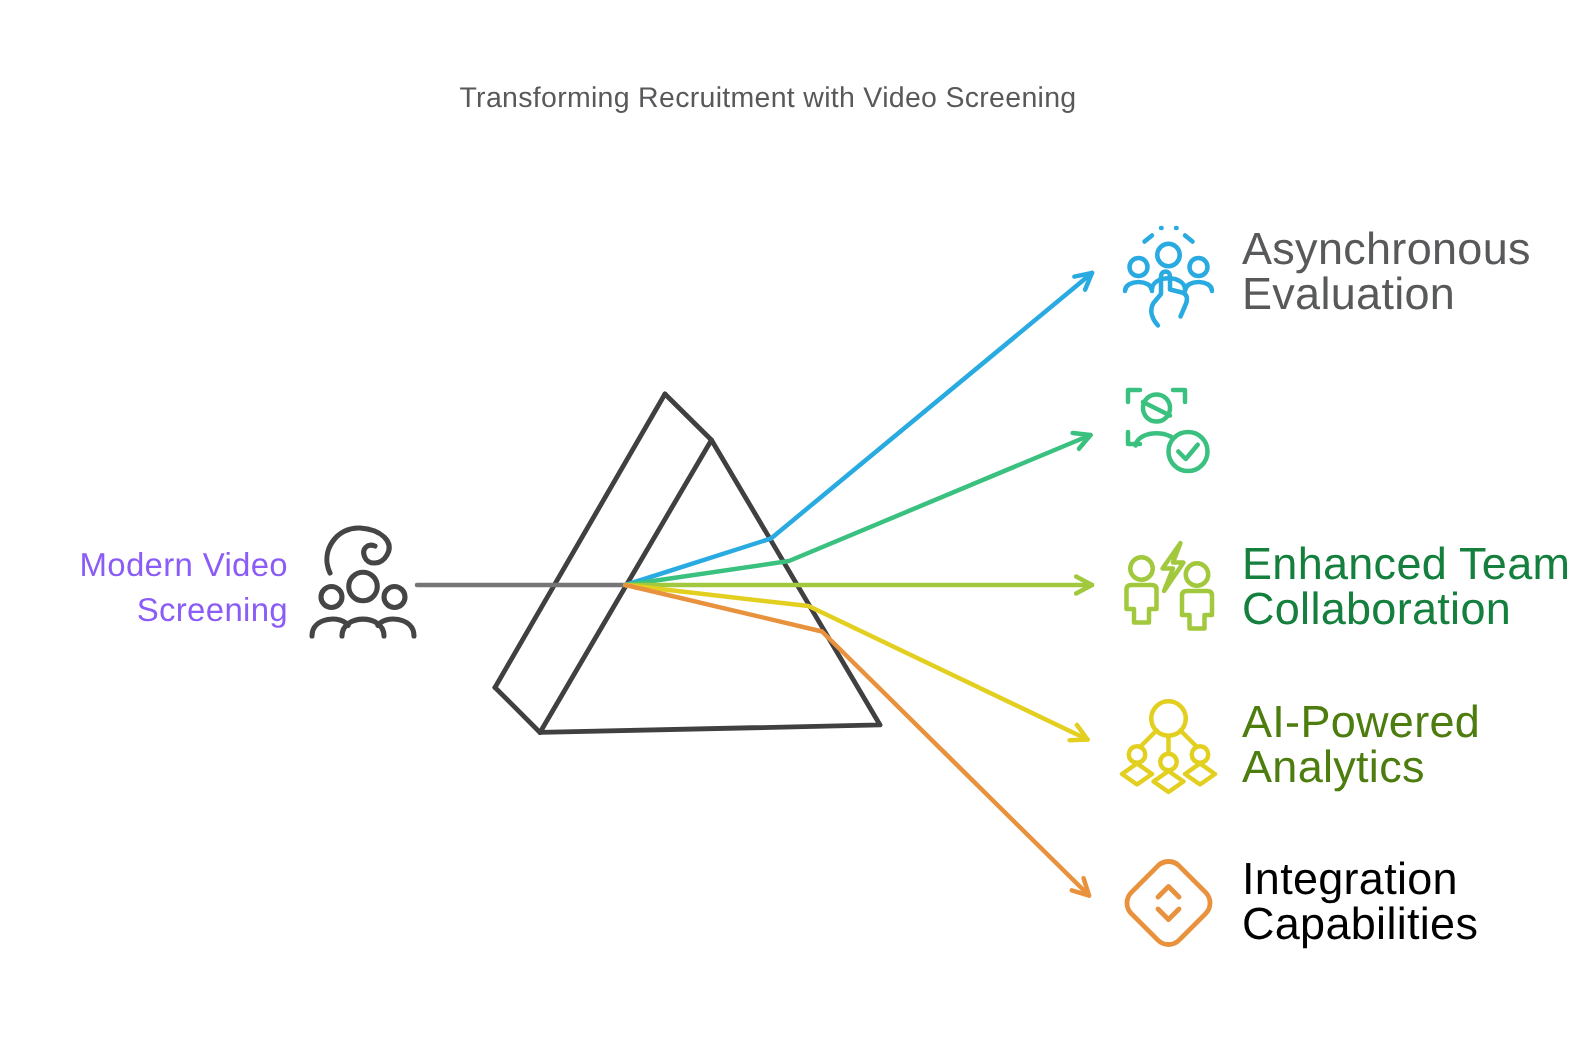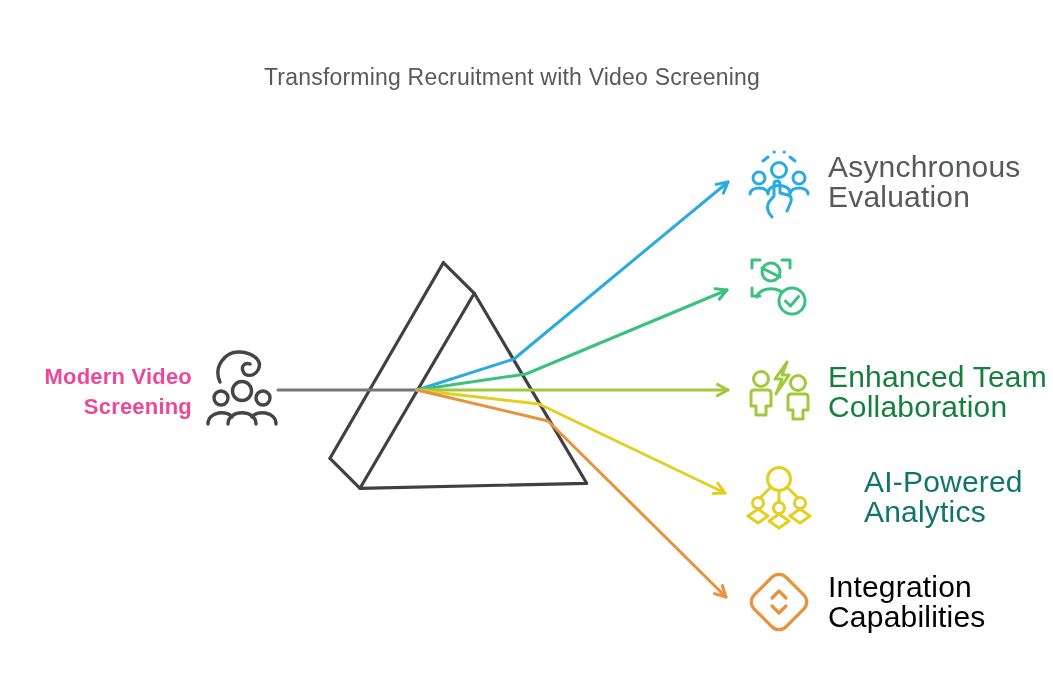--- a/index.html
+++ b/index.html
@@ -1,35 +1,35 @@
 <!DOCTYPE html>
 <html><head>
 <meta charset="utf-8">
 <style>
   html,body{margin:0;padding:0;background:#ffffff;}
   .canvas{position:relative;width:1053px;height:693px;background:#ffffff;overflow:hidden;
           font-family:"Liberation Sans",sans-serif;}
-  .title{position:absolute;left:0;top:63px;width:1024px;text-align:center;
-         font-size:23px;letter-spacing:.2px;line-height:28px;}
+  .title{position:absolute;left:0;top:52px;width:1024px;text-align:center;
+         font-size:19px;letter-spacing:.2px;line-height:28px;}
   .left-label{position:absolute;left:8px;top:362px;width:184px;text-align:right;
               font-size:22px;letter-spacing:.2px;line-height:30px;white-space:pre-line;}
   .scene{position:absolute;left:0;top:0;}
   .side-icon{position:absolute;left:206px;top:346px;}
   .item{position:absolute;left:746px;height:90px;display:flex;align-items:center;gap:16px;}
   .item .icon-box{width:66px;height:70px;display:flex;align-items:center;justify-content:center;flex:0 0 auto;}
   .item .item-label{font-size:30px;letter-spacing:.2px;line-height:30px;white-space:pre-line;}
 </style>
 </head>
 <body>
 
 <div class="canvas">
 
   <div class="title" style="color: rgb(88, 89, 91);">Transforming Recruitment with Video Screening</div>
 
-  <div class="left-label" style="color: #ec4899; font-weight: bold;">Modern Video
+  <div class="left-label" style="color: #8b5cf6;">Modern Video
 Screening</div>
 
   <svg class="side-icon" width="72" height="80" viewBox="0 0 72 80" fill="none" stroke-linecap="round" stroke-linejoin="round" stroke-width="3.4" stroke="#454545">
     <path d="M14 36 C7 21 19 5 34 6 C48 7 57 15 52 24 C48 31 39 31 37 25 C35 20 39 16 44 18"></path>
     <circle cx="36" cy="45" r="9.5"></circle>
     <circle cx="15" cy="52" r="7"></circle>
     <circle cx="57" cy="52" r="7"></circle>
     <path d="M2 78 C2 65 22 64 26 71"></path>
     <path d="M46 71 C50 64 70 65 70 78"></path>
     <path d="M22 78 C22 63 50 63 50 78"></path>
@@ -127,21 +127,21 @@
         <path d="M33 27 L33 38"></path>
         <path d="M41 23 L52 34"></path>
         <circle cx="12" cy="39" r="5.5"></circle>
         <path d="M12 45 L2 52 L12 59 L22 52 Z"></path>
         <circle cx="33" cy="44" r="5.5"></circle>
         <path d="M33 50 L23 57 L33 64 L43 57 Z"></path>
         <circle cx="54" cy="39" r="5.5"></circle>
         <path d="M54 45 L44 52 L54 59 L64 52 Z"></path>
       </svg>
     </div>
-    <div class="item-label" style="color: #0f766e; margin-left: 36px;">AI-Powered
+    <div class="item-label" style="color: #4d7c0f;">AI-Powered
 Analytics</div>
   </div>
 
   <div class="item" style="top:557px">
     <div class="icon-box">
       <svg width="64" height="64" viewBox="0 0 64 64" fill="none" stroke-width="3.2" stroke-linecap="round" stroke-linejoin="round" stroke="#e9923d">
         <rect x="9.5" y="9.5" width="45" height="45" rx="10" transform="rotate(45 32 32)"></rect>
         <path d="M25 28 L32 21 L39 28"></path>
         <path d="M25 36 L32 43 L39 36"></path>
       </svg>

